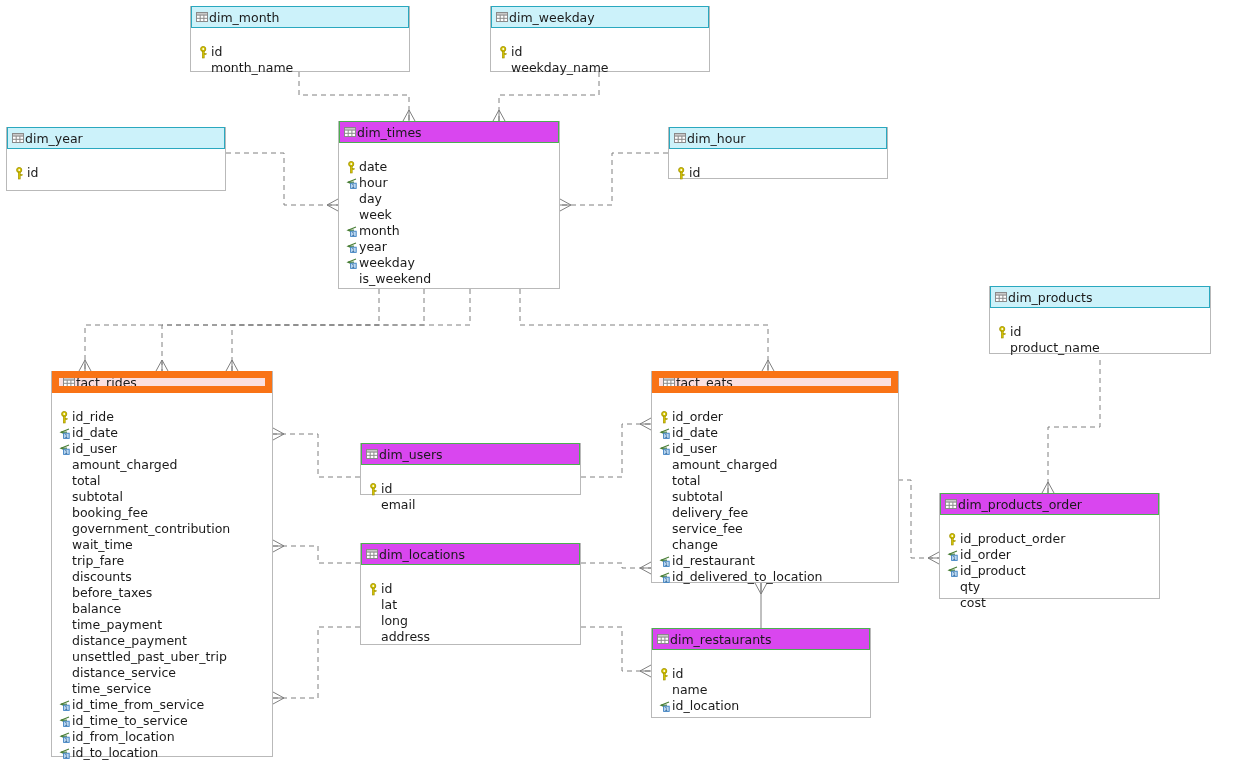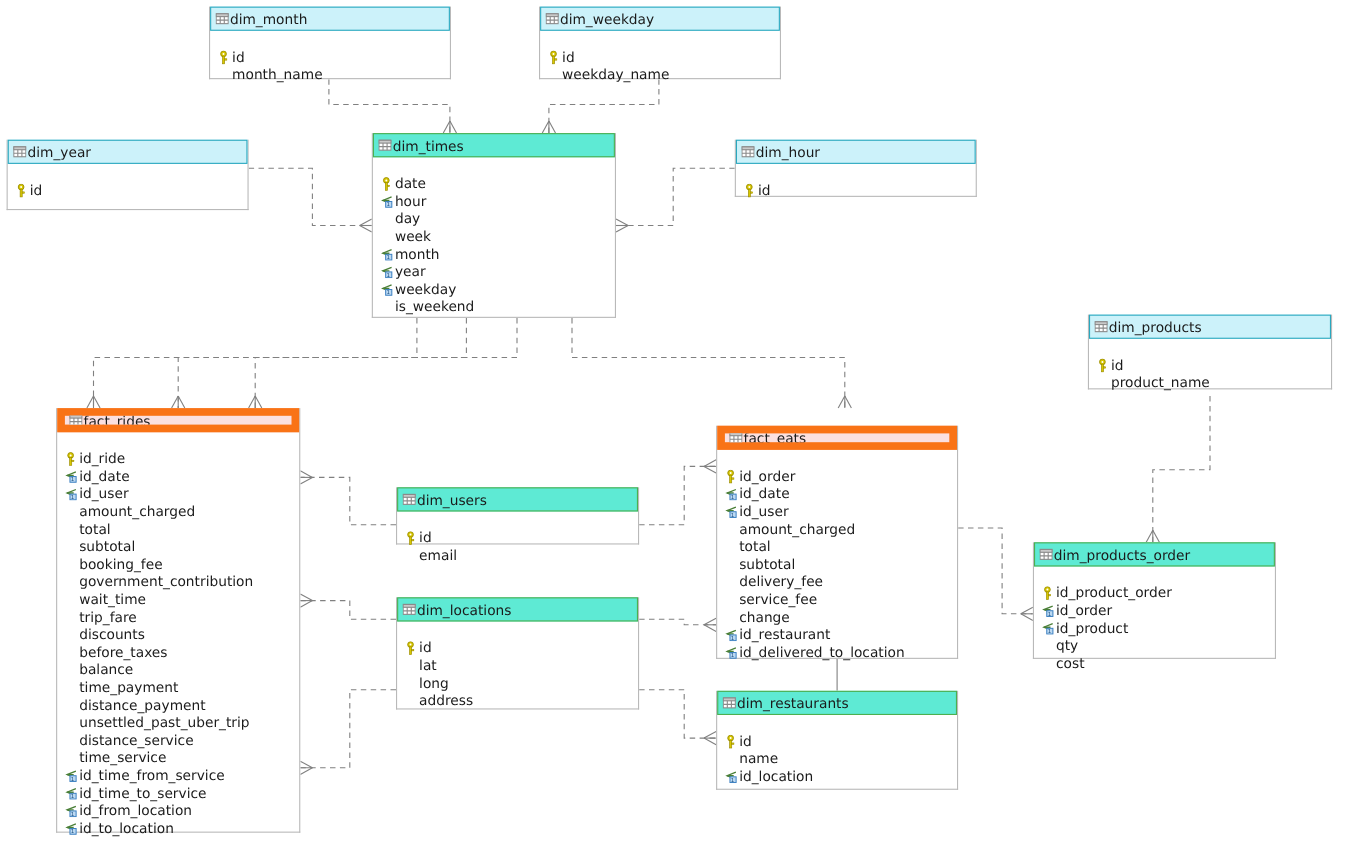--- a/index.html
+++ b/index.html
@@ -51,21 +51,21 @@
     margin-right: 1px;
     display: inline-flex;
     align-items: center;
   }
   .entity.kind-dim-blue .ent-header {
     background: #ccf2fa;
     border: 1px solid #2aa8bf;
     text-align: center;
   }
   .entity.kind-dim-green .ent-header {
-    background: #5eead4;
+    background: #d946ef;
     border: 1px solid #4caf50;
   }
   .entity.kind-fact .ent-header {
     background: #fbe0e0;
     border: 7px solid #f97316;
   }
   .entity .ent-body {
     padding: 16px 4px 6px 5px;
   }
   .field {
@@ -574,21 +574,21 @@
                 <path d="M11 2 L3 5.2 L11 8.4" fill="none" stroke="#4a7f37" stroke-width="1.2"></path>
                 <path d="M3 5.2 L9 5.2" fill="none" stroke="#4a7f37" stroke-width="1.2"></path>
                 <rect x="5.6" y="6.2" width="5.6" height="5.2" fill="#bcd9f2" stroke="#3a7fc1" stroke-width="0.9"></rect>
                 <text x="6.4" y="10.7" font-size="5" fill="#1a4f80" font-family="DejaVu Sans, sans-serif">1</text>
               </svg>
             </span>
             <span class="fld-name">id_to_location</span>
           </div>
         </div>
       </div>
-      <div class="entity kind-fact" style="left: 651px; top: 371px; width: 220px; height: 212px; margin-top: 16px;">
+      <div class="entity kind-fact" style="left: 651px; top: 371px; width: 248px; height: 212px;">
         <div class="ent-header">
           <span class="tbl-icon">
             <svg width="12" height="12" viewBox="0 0 12 12">
               <rect x="0.5" y="1.5" width="11" height="9" fill="#ffffff" stroke="#8a8a8a" stroke-width="1"></rect>
               <rect x="0.5" y="1.5" width="11" height="2.6" fill="#c9c9c9" stroke="#8a8a8a" stroke-width="1"></rect>
               <line x1="4.2" y1="4.1" x2="4.2" y2="10.5" stroke="#8a8a8a" stroke-width="1"></line>
               <line x1="7.9" y1="4.1" x2="7.9" y2="10.5" stroke="#8a8a8a" stroke-width="1"></line>
               <line x1="0.5" y1="7.3" x2="11.5" y2="7.3" stroke="#8a8a8a" stroke-width="1"></line>
             </svg>
           </span>

